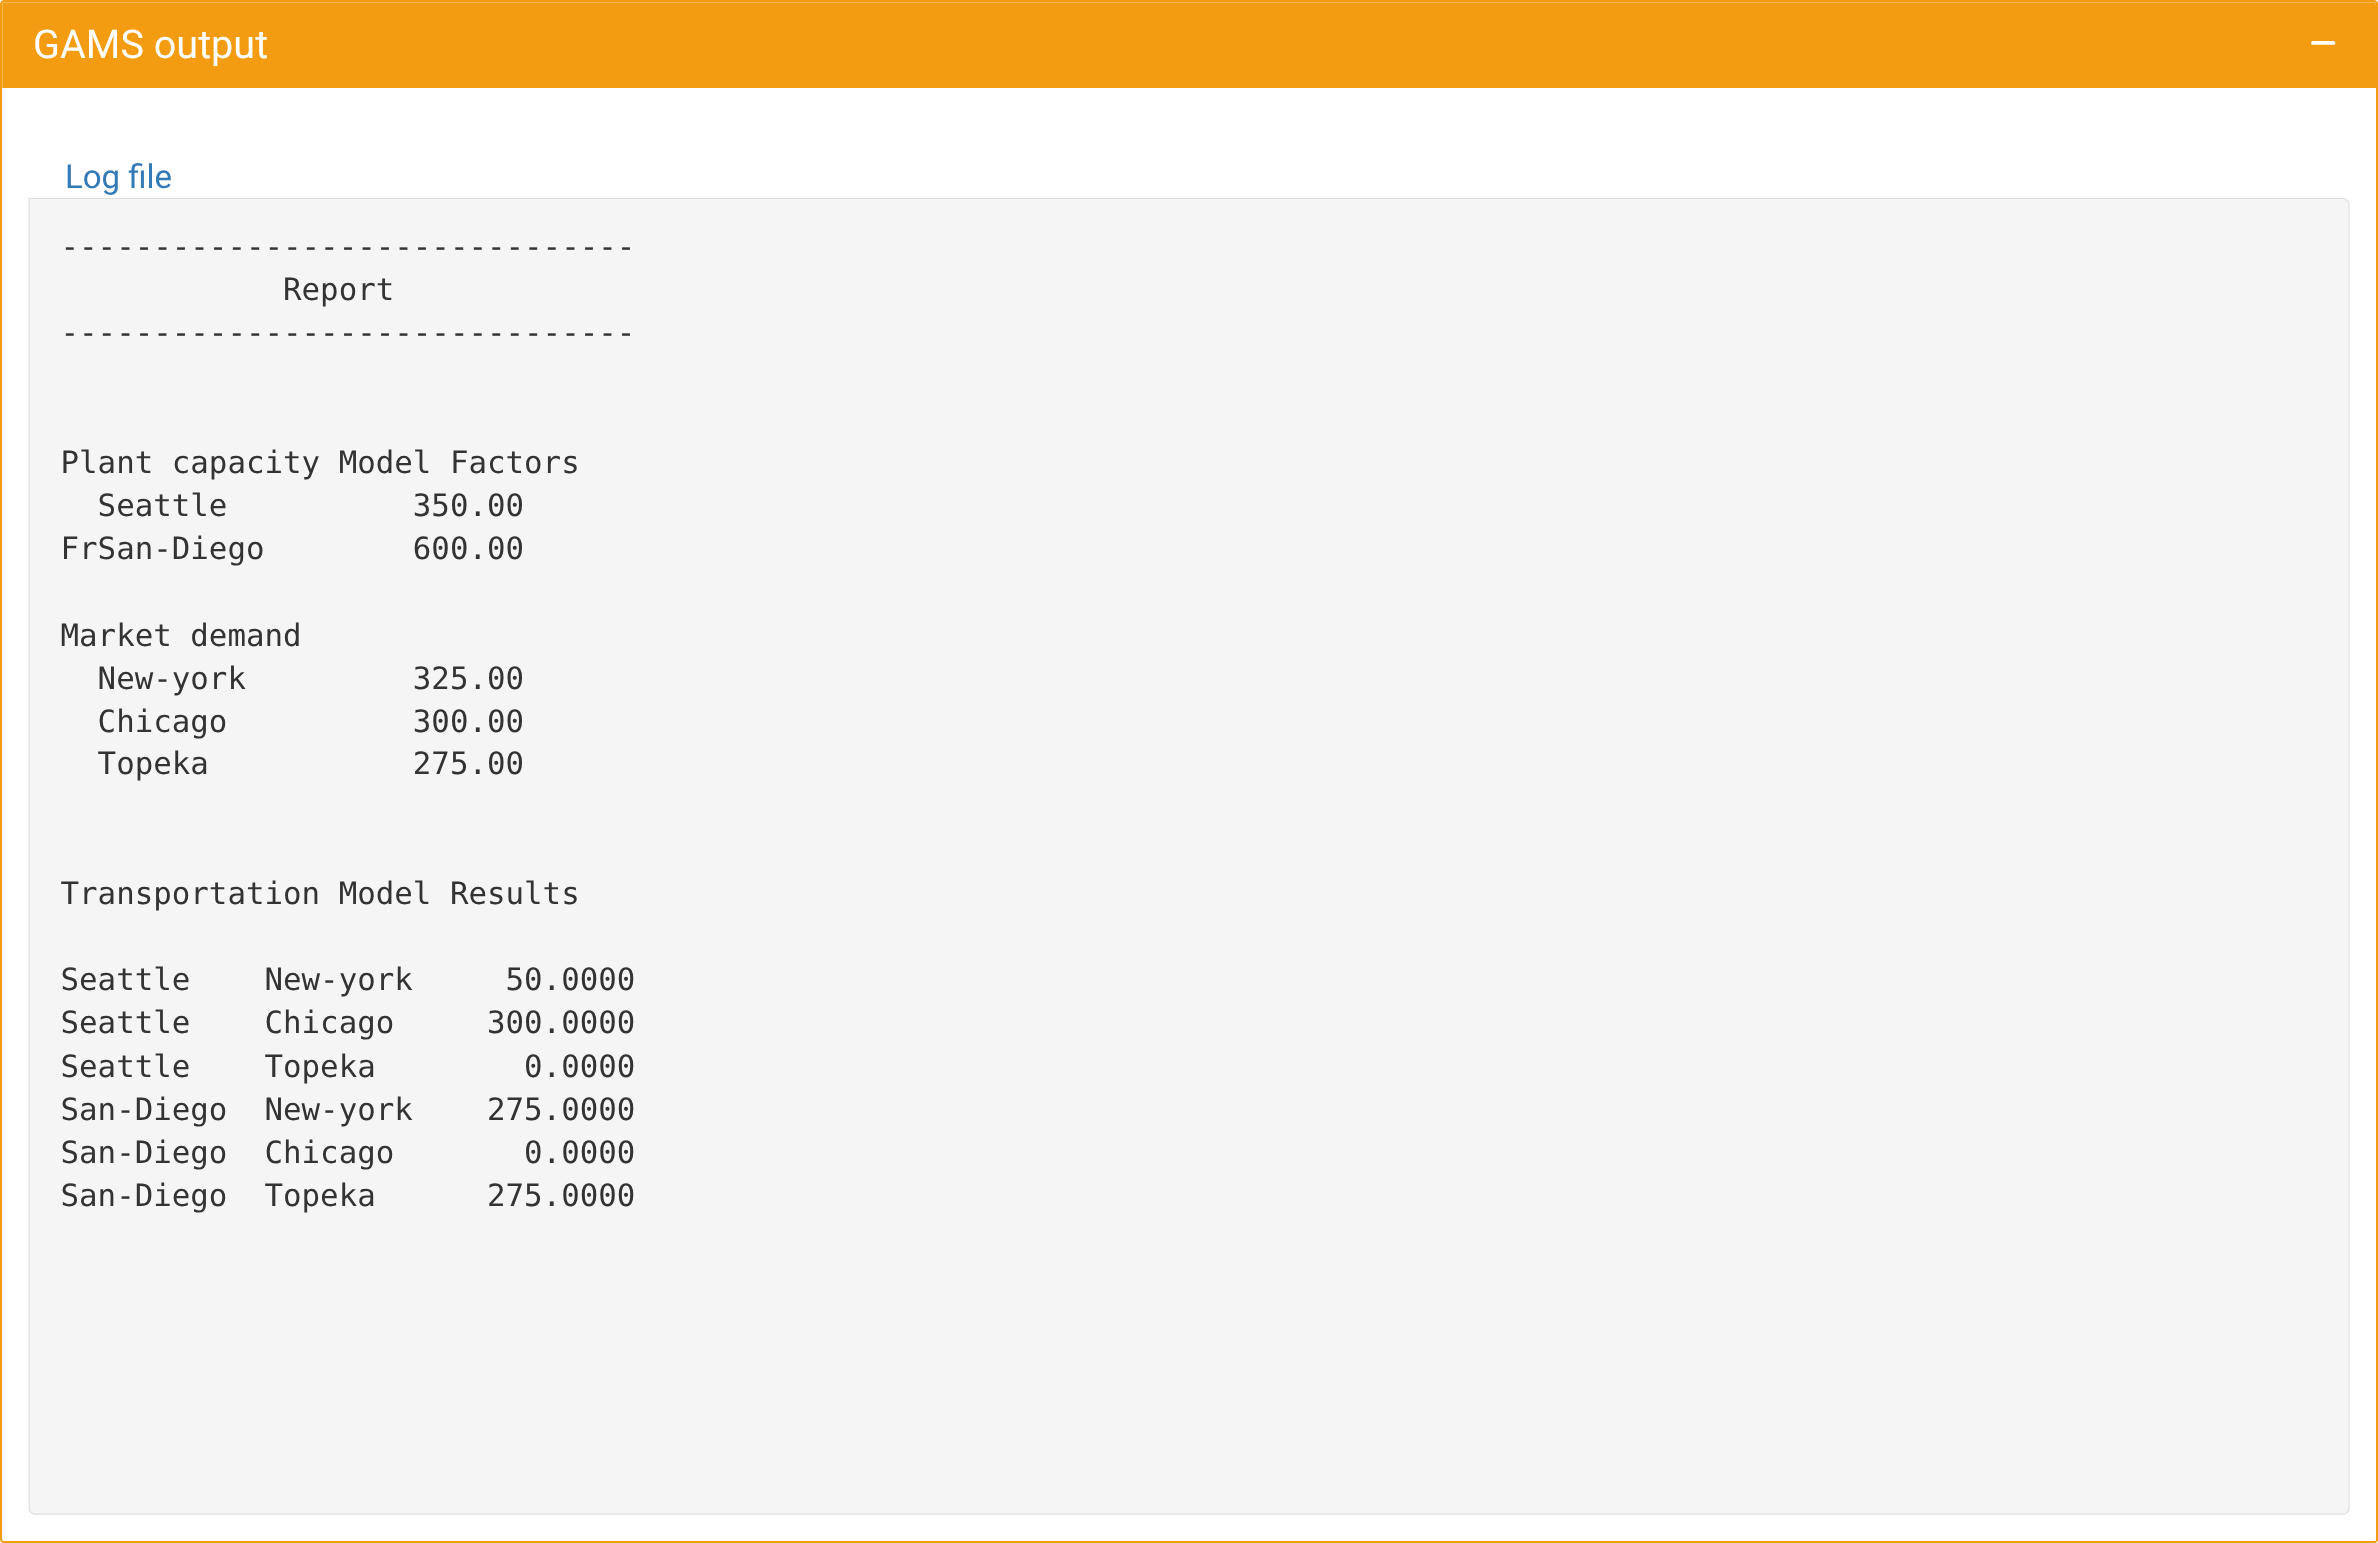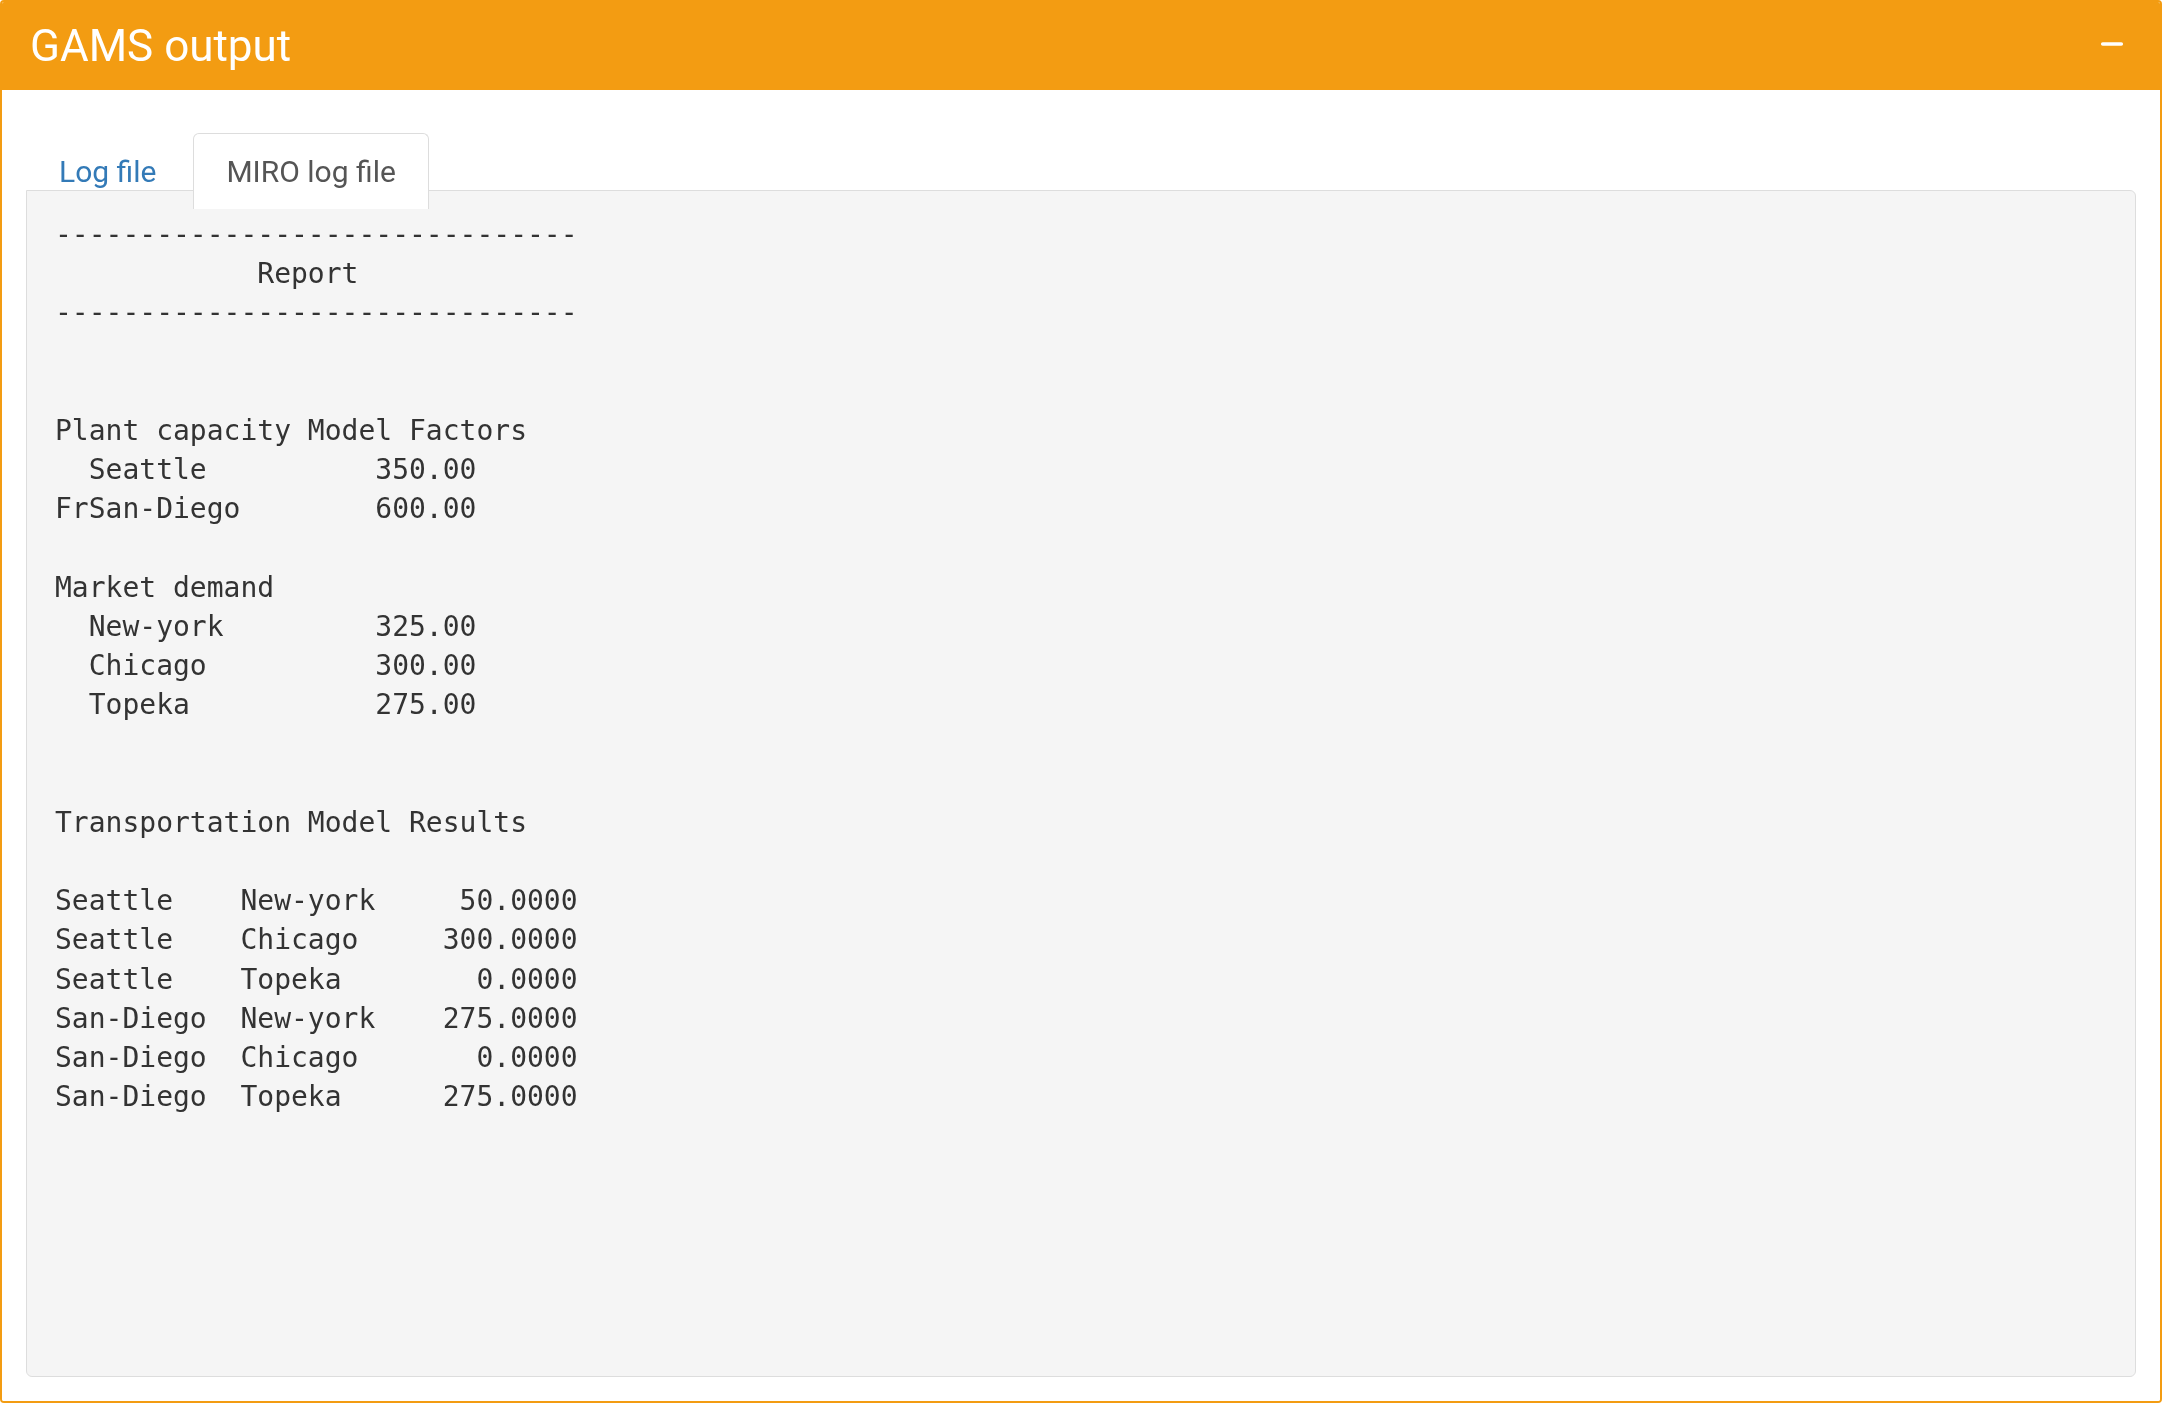--- a/index.html
+++ b/index.html
@@ -23,21 +23,21 @@
     }
     .panel-header {
       background: #f39c12;
       color: #fff;
       padding: 18px 28px;
       display: flex;
       justify-content: space-between;
       align-items: center;
     }
     .panel-title {
-      font-size: 44px;
+      font-size: 36px;
       font-weight: 400;
     }
     .minimize-icon {
       color: #fff;
       font-size: 36px;
       font-weight: 700;
       cursor: pointer;
       line-height: 1;
       padding: 0 6px;
     }
@@ -99,21 +99,20 @@
     <span class="panel-title">GAMS output</span>
     <span class="minimize-icon">
       <svg width="28" height="28" viewBox="0 0 24 24" fill="none" stroke="#fff" stroke-width="3" stroke-linecap="round">
         <line x1="4" y1="12" x2="20" y2="12"></line>
       </svg>
     </span>
   </div>
   <div class="panel-body">
     <div class="tabs">
       <div class="tab">Log file</div>
-      <div class="tab active">MIRO log file</div>
     </div>
     <div class="tab-content">
       <pre class="log-content" id="log-output">-------------------------------
             Report
 -------------------------------
 
 
 Plant capacity Model Factors
   Seattle          350.00
 FrSan-Diego        600.00

